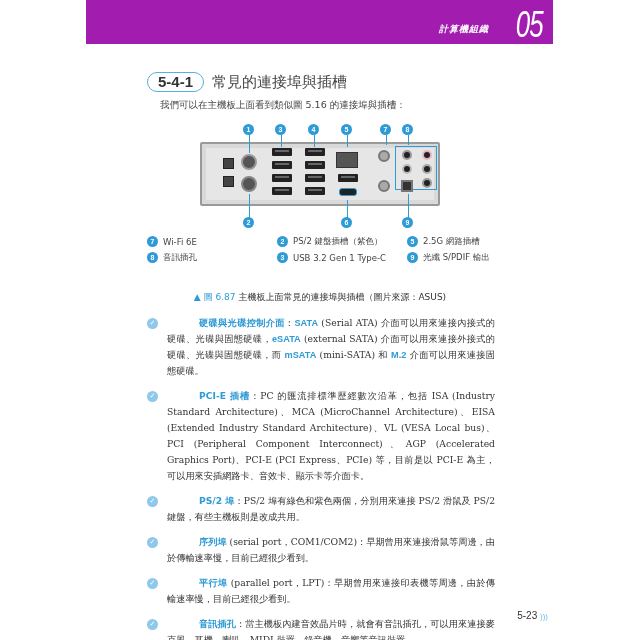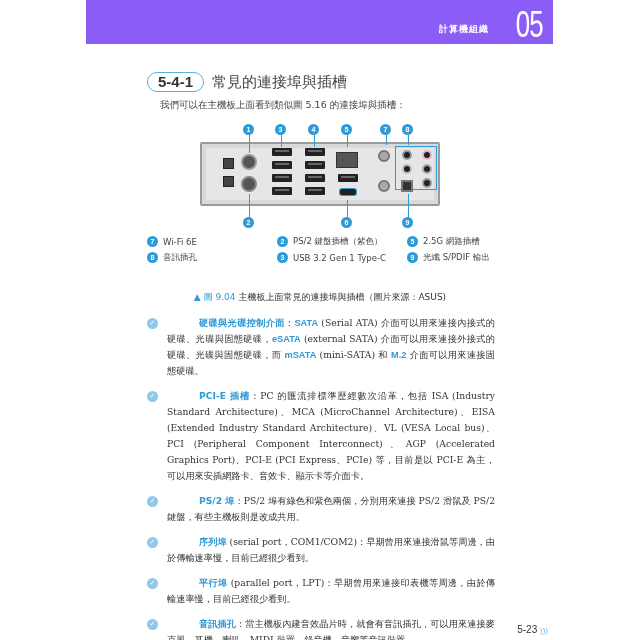--- a/index.html
+++ b/index.html
@@ -1,21 +1,22 @@
 <!DOCTYPE html>
 <html><head>
 <meta charset="utf-8">
 <style>
   * { box-sizing: border-box; margin: 0; padding: 0; }
   html, body { width: 640px; height: 640px; background: #ffffff; overflow: hidden; }
   body { position: relative; font-family: "DejaVu Sans", sans-serif; color: #333; }
 
   .header-band {
     position: absolute; left: 86px; top: 0; width: 467px; height: 44px;
-    background: #8b5cf6;
+    background: #a21caf;
+    font-style: italic;
   }
   .chapter-label {
     position: absolute; right: 64px; top: 23px;
     font-size: 9px; font-weight: bold; color: #fff; letter-spacing: 1px;
   }
   .chapter-num {
     position: absolute; right: 10px; top: 4px;
     font-family: "Liberation Sans", sans-serif;
     font-size: 36px; color: #fff; letter-spacing: -1px;
     transform: scaleX(0.72); transform-origin: right top;
@@ -69,21 +70,21 @@
   .bullets { position: absolute; left: 147px; top: 315px; width: 348px; }
   .bullet { position: relative; padding-left: 20px; margin-bottom: 9px; font-family: "DejaVu Serif", serif; font-size: 9.2px; line-height: 16px; color: #333; text-align: justify; }
   .check {
     position: absolute; left: 0; top: 3px; width: 11px; height: 11px; border-radius: 50%;
     background: #8ec8ea; color: #fff; font-size: 7px; text-align: center; line-height: 11px;
     font-family: "DejaVu Sans", sans-serif;
   }
   .term { color: #2e9ad6; font-family: "DejaVu Sans", sans-serif; font-weight: bold; padding-left: 32px; }
   .kw { color: #2e9ad6; font-family: "Liberation Sans", sans-serif; font-weight: bold; }
 
-  .page-num { position: absolute; right: 92px; top: 624px; font-family: "Liberation Sans", sans-serif; font-size: 10px; color: #333; }
+  .page-num { position: absolute; right: 92px; top: 610px; font-family: "Liberation Sans", sans-serif; font-size: 10px; color: #333; }
   .page-num .waves { color: #6bbde9; font-size: 8px; }
 </style>
 </head>
 <body>
 
 <div class="header-band">
   <span class="chapter-label">計算機組織</span>
   <span class="chapter-num">05</span>
 </div>
 
@@ -174,21 +175,21 @@
       <span>USB 3.2 Gen 1 Type-C</span>
     </div>
   <div class="legend-item">
       <span class="callout">9</span>
       <span>光纖 S/PDIF 輸出</span>
     </div>
 </div>
 
 <div class="caption">
   <span class="tri">▲</span>
-  <span class="figno">圖 9.04</span>
+  <span class="figno">圖 6.87</span>
   <span>主機板上面常見的連接埠與插槽（圖片來源：ASUS)</span>
 </div>
 
 <div class="bullets" id="bullets">
     <div class="bullet"><span class="check">✓</span><span class="term">硬碟與光碟控制介面</span><span>：</span><span class="kw">SATA</span><span> (Serial ATA) 介面可以用來連接內接式的硬碟、光碟與固態硬碟，</span><span class="kw">eSATA</span><span> (external SATA) 介面可以用來連接外接式的硬碟、光碟與固態硬碟，而 </span><span class="kw">mSATA</span><span> (mini-SATA) 和 </span><span class="kw">M.2</span><span> 介面可以用來連接固態硬碟。</span></div>
     <div class="bullet"><span class="check">✓</span><span class="term">PCI-E 插槽</span><span>：PC 的匯流排標準歷經數次沿革，包括 ISA (Industry Standard Architecture)、MCA (MicroChannel Architecture)、EISA (Extended Industry Standard Architecture)、VL (VESA Local bus)、PCI (Peripheral Component Interconnect)、AGP (Accelerated Graphics Port)、PCI-E (PCI Express、PCIe) 等，目前是以 PCI-E 為主，可以用來安插網路卡、音效卡、顯示卡等介面卡。</span></div>
     <div class="bullet"><span class="check">✓</span><span class="term">PS/2 埠</span><span>：PS/2 埠有綠色和紫色兩個，分別用來連接 PS/2 滑鼠及 PS/2 鍵盤，有些主機板則是改成共用。</span></div>
     <div class="bullet"><span class="check">✓</span><span class="term">序列埠</span><span> (serial port，COM1/COM2)：早期曾用來連接滑鼠等周邊，由於傳輸速率慢，目前已經很少看到。</span></div>
     <div class="bullet"><span class="check">✓</span><span class="term">平行埠</span><span> (parallel port，LPT)：早期曾用來連接印表機等周邊，由於傳輸速率慢，目前已經很少看到。</span></div>
     <div class="bullet"><span class="check">✓</span><span class="term">音訊插孔</span><span>：當主機板內建音效晶片時，就會有音訊插孔，可以用來連接麥克風、耳機、喇叭、MIDI 裝置、錄音機、音響等音訊裝置。</span></div>

